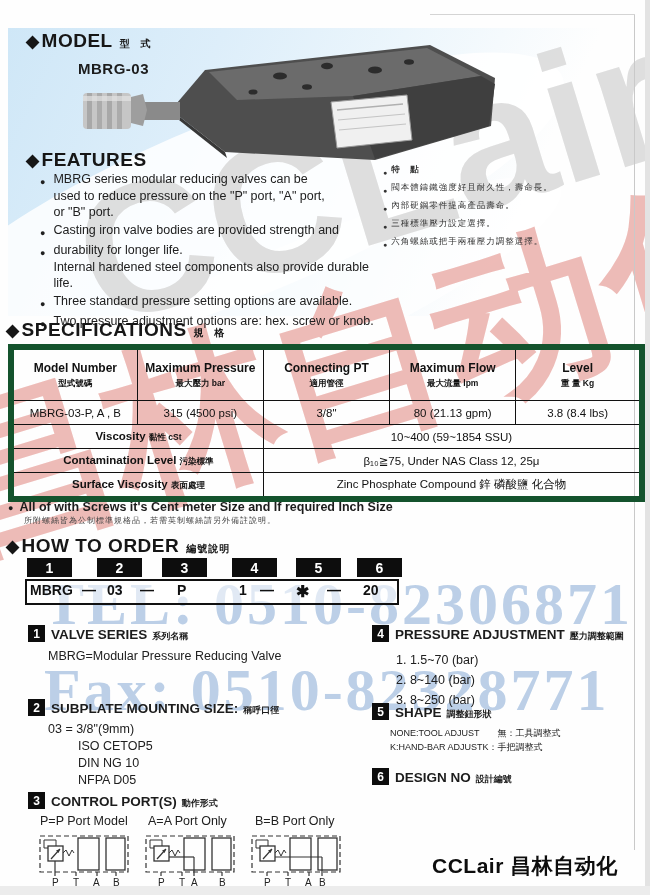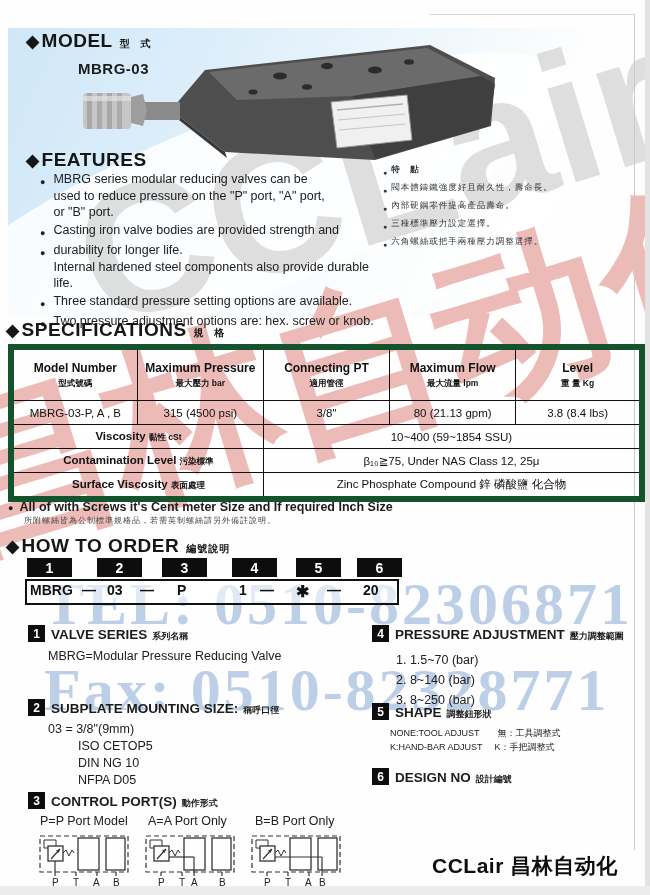--- a/index.html
+++ b/index.html
@@ -340,21 +340,21 @@
     <div>3.  8~250  (bar)</div>
   </div>
 
   <div class="abs z2 sec-t" style="left:372px;top:703px;">
     <span class="nsq">5</span>
     <span class="tt">SHAPE</span>
       <span class="cn">調整鈕形狀</span>
   </div>
   <div class="abs z2 small9" style="left:390px;top:726px;">
     <div><span>NONE:TOOL ADJUST</span><span style="margin-left:18px;">無：工具調整式</span></div>
-    <div><span>K:HAND-BAR ADJUST</span><span style="margin-left:12px;">K：手把調整式</span></div>
+    <div><span>K:HAND-BAR ADJUST</span><span style="">K：手把調整式</span></div>
   </div>
 
   <div class="abs z2 sec-t" style="left:372px;top:768px;">
     <span class="nsq">6</span>
     <span class="tt">DESIGN NO</span>
       <span class="cn">設計編號</span>
   </div>
 
   <div id="brand" class="abs z2" style="left:432px;top:852px;">CCLair 昌林自动化</div>
 

